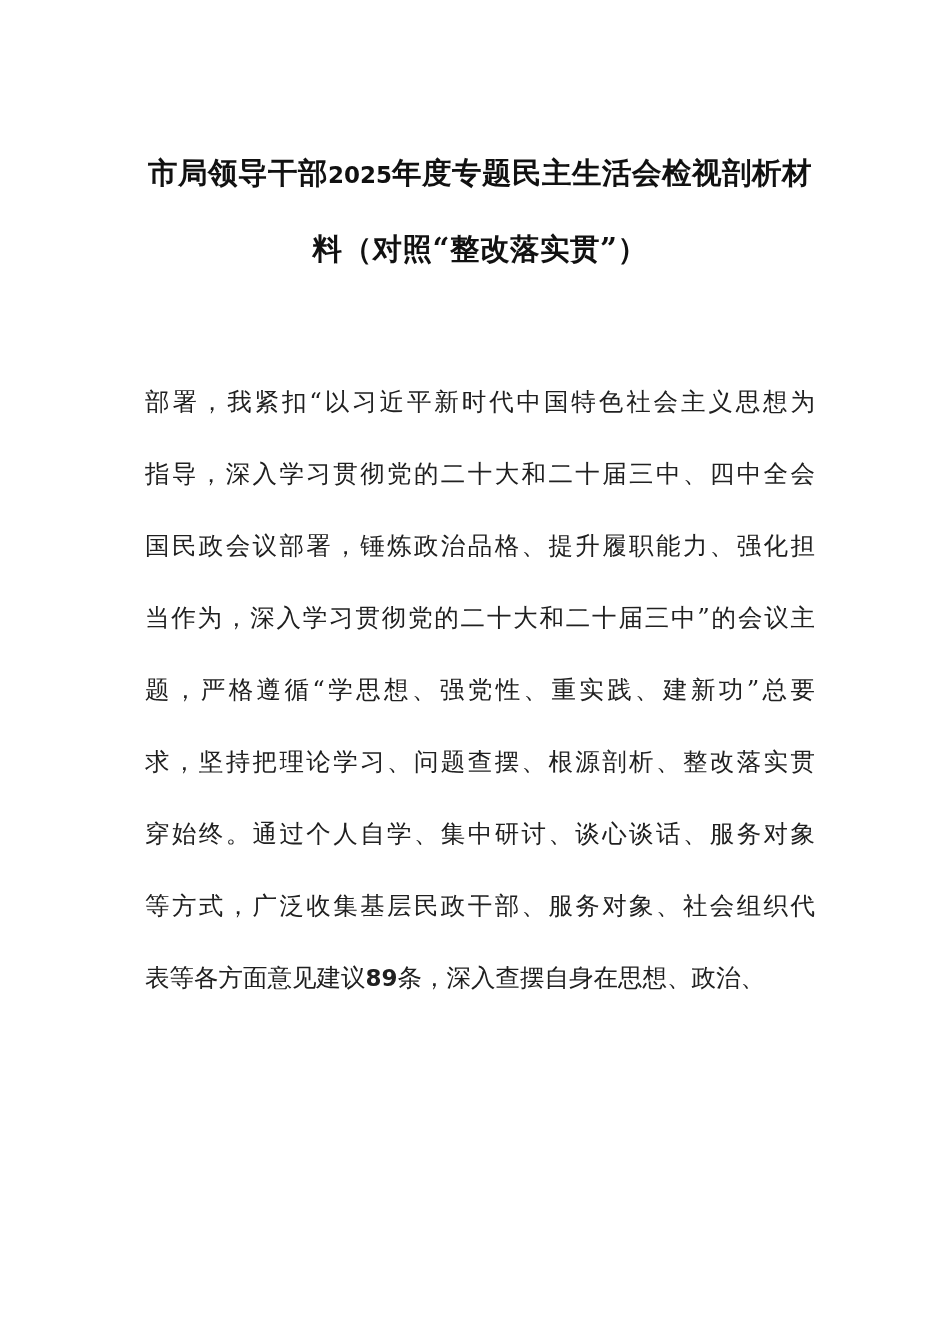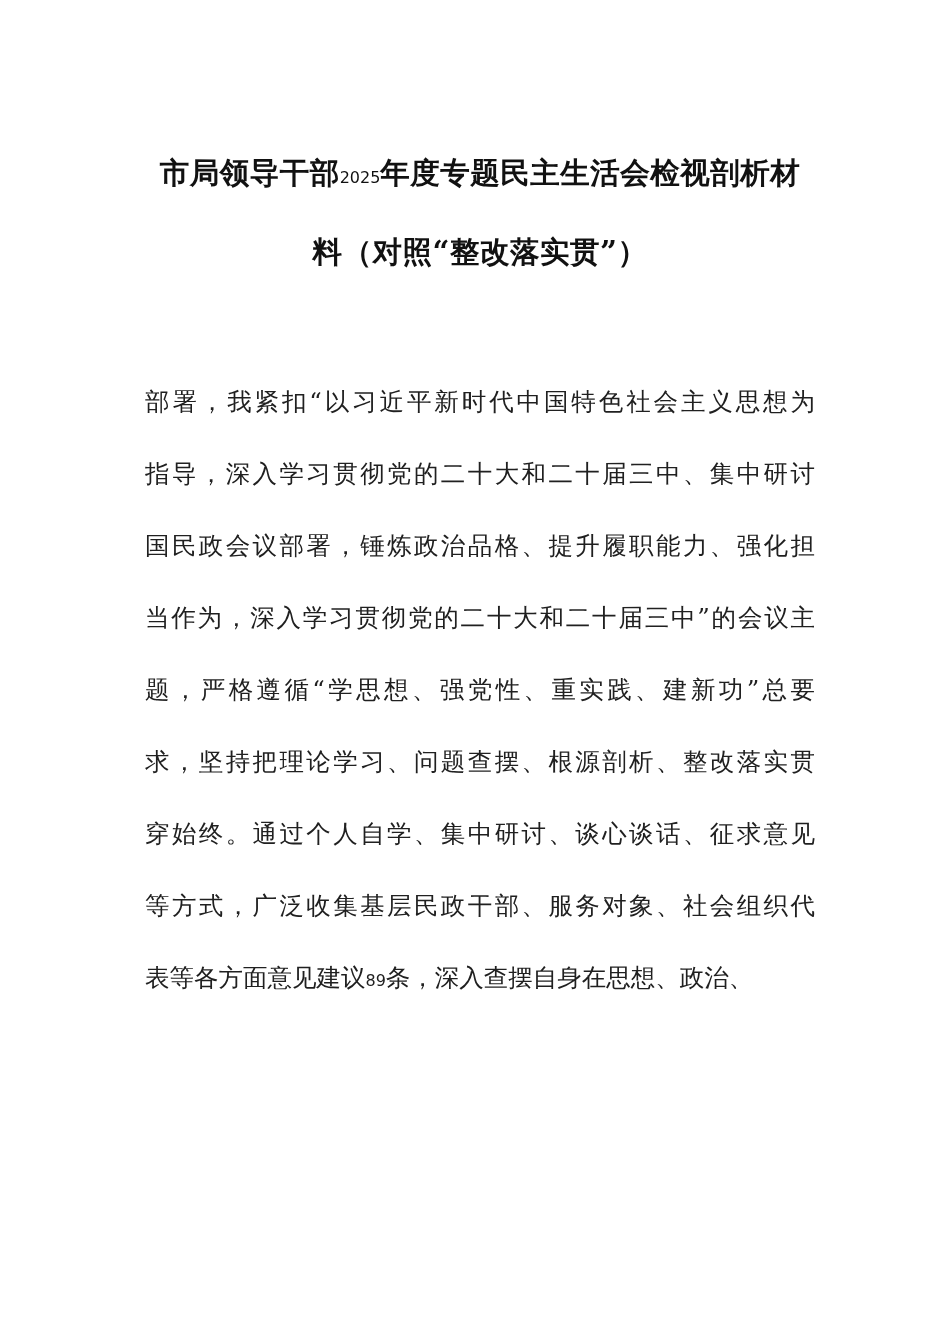--- a/index.html
+++ b/index.html
@@ -71,40 +71,40 @@
   }
 
   .indent {
     display: inline-block;
     width: 49px;
   }
 
   
   .num {
     font-family: "DejaVu Sans", "Liberation Sans", sans-serif;
-    font-weight: normal;
-    font-size: 16px;
+    font-weight: bold;
+    font-size: 23px;
     letter-spacing: 0;
   }
 </style>
 </head>
 <body>
 
 <div class="page">
 
   <div class="doc-title">
     <div>市局领导干部<span class="num">2025</span>年度专题民主生活会检视剖析材</div>
     <div>料（对照“整改落实贯”）</div>
   </div>
 
   <div class="doc-body">
     <div class="body-line justify">部署，我紧扣“以习近平新时代中国特色社会主义思想为</div>
-    <div class="body-line justify">指导，深入学习贯彻党的二十大和二十届三中、集中研讨</div>
+    <div class="body-line justify">指导，深入学习贯彻党的二十大和二十届三中、四中全会</div>
     <div class="body-line justify">国民政会议部署，锤炼政治品格、提升履职能力、强化担</div>
     <div class="body-line justify">当作为，深入学习贯彻党的二十大和二十届三中”的会议主</div>
     <div class="body-line justify">题，严格遵循“学思想、强党性、重实践、建新功”总要</div>
     <div class="body-line justify">求，坚持把理论学习、问题查摆、根源剖析、整改落实贯</div>
-    <div class="body-line justify">穿始终。通过个人自学、集中研讨、谈心谈话、征求意见</div>
+    <div class="body-line justify">穿始终。通过个人自学、集中研讨、谈心谈话、服务对象</div>
     <div class="body-line justify">等方式，广泛收集基层民政干部、服务对象、社会组织代</div>
     <div class="body-line last">表等各方面意见建议<span class="num">89</span>条，深入查摆自身在思想、政治、</div>
   </div>
 
 </div>
 
 </body></html>

